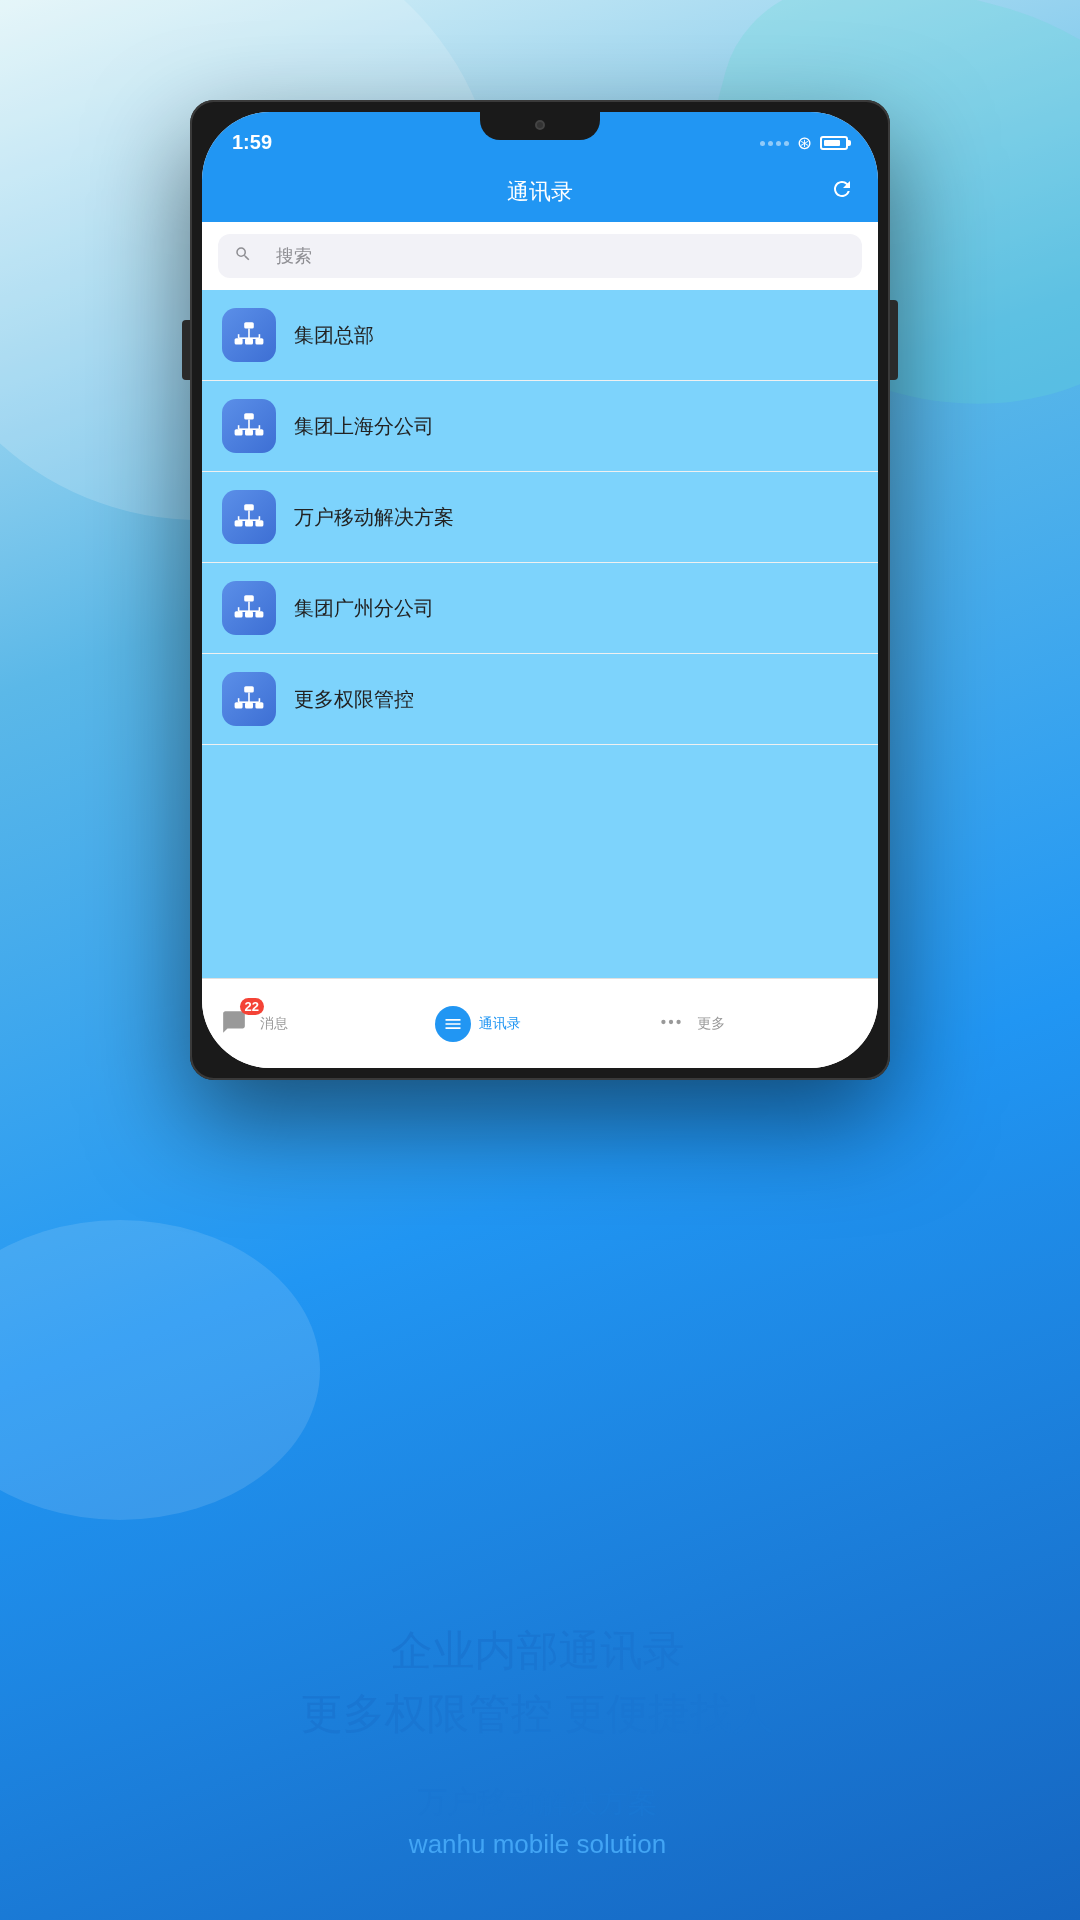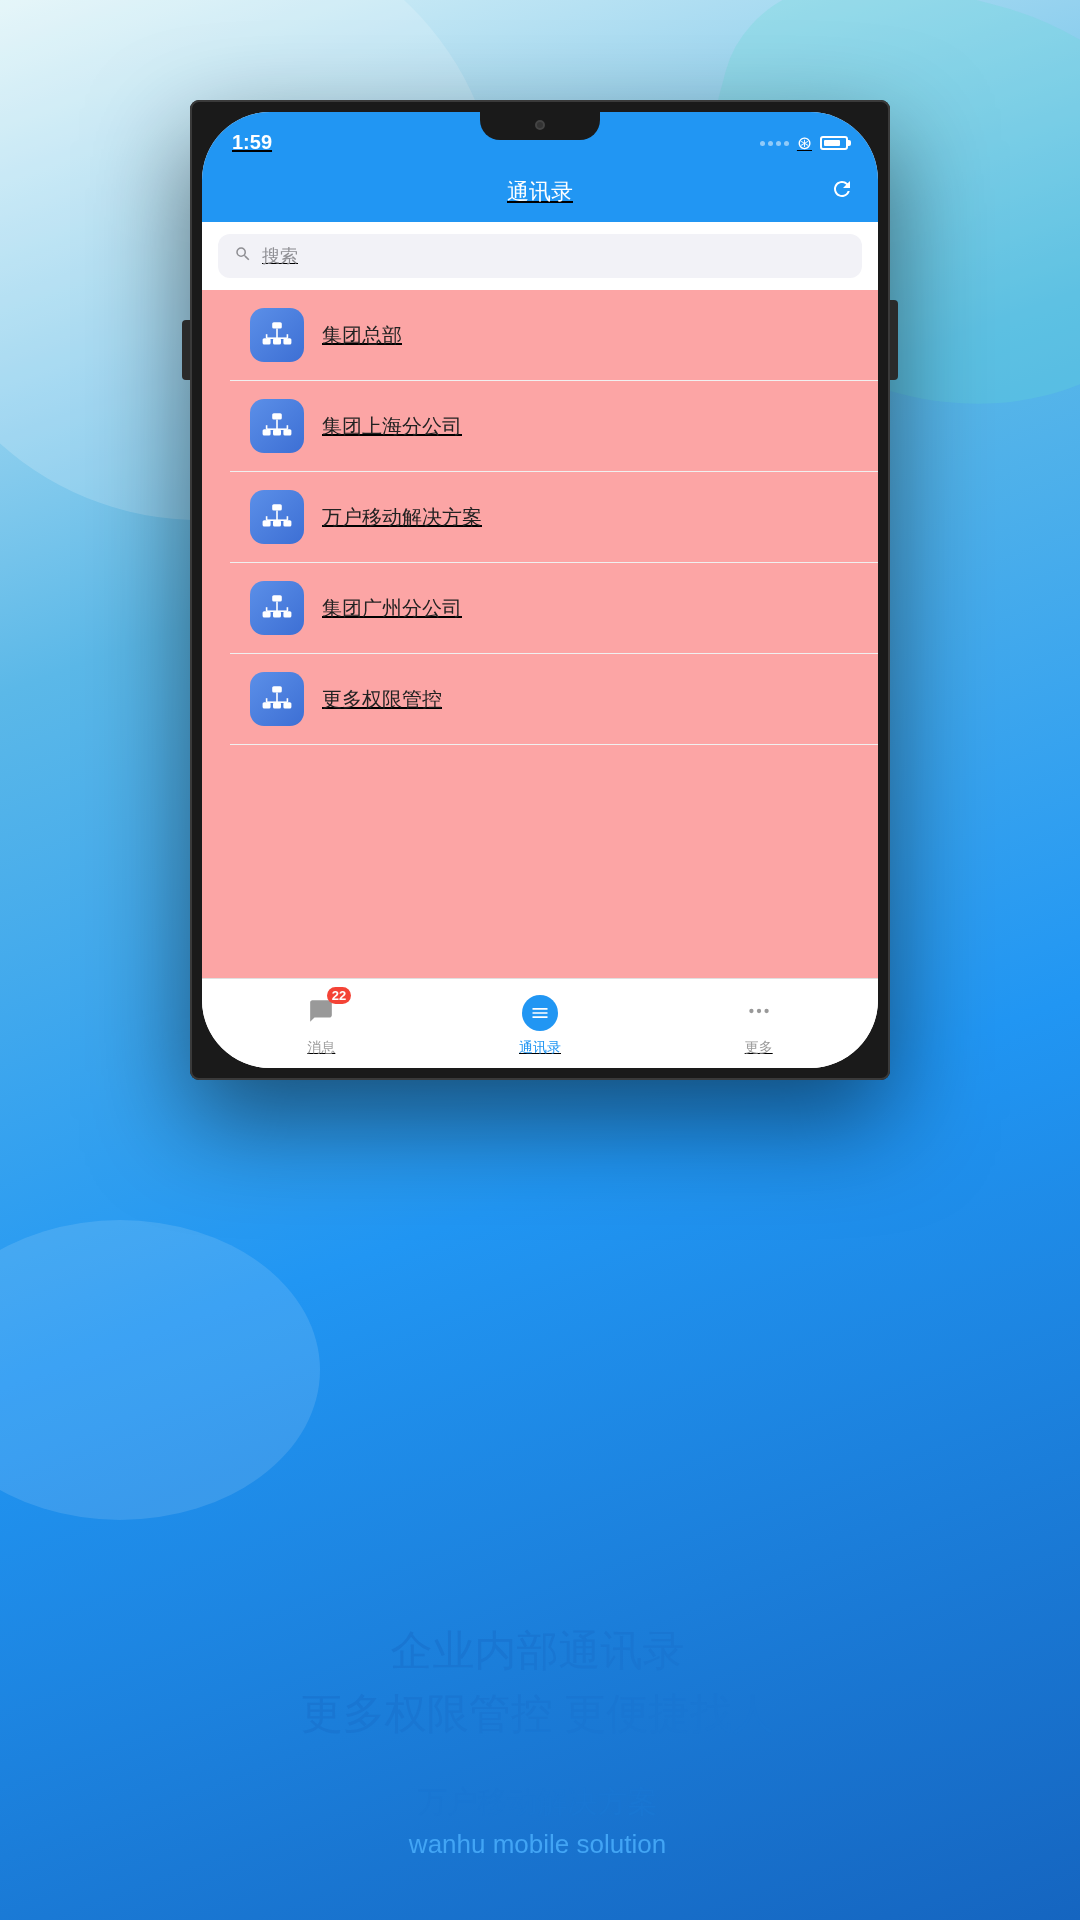--- a/index.html
+++ b/index.html
@@ -43,25 +43,24 @@
       top: 100px;
       left: 50%;
       transform: translateX(-50%);
       width: 700px;
       height: 980px;
     }
     .phone-frame {
       width: 700px;
       height: 980px;
       background: #1a1a1a;
-      border-radius: 9px;
+      border-radius: 24px;
       padding: 12px;
       box-shadow: 0 40px 100px rgba(0,0,0,0.5), inset 0 0 0 2px #3a3a3a;
       position: relative;
-      text-decoration: underline;
     }
     
     .phone-frame::before {
       content: '';
       position: absolute;
       left: -8px; top: 220px;
       width: 8px; height: 60px;
       background: #2a2a2a;
       border-radius: 4px 0 0 4px;
     }
@@ -183,37 +182,36 @@
     .search-container {
       padding: 12px 16px;
       background: #fff;
     }
     .search-bar {
       background: #f2f2f7;
       border-radius: 12px;
       padding: 10px 16px;
       display: flex;
       align-items: center;
-      gap: 10px;
+      gap: 24px;
     }
     .search-icon-wrap {
       color: #8e8e93;
       font-size: 18px;
     }
     .search-placeholder {
       color: #8e8e93;
       font-size: 18px;
     }
 
     
     .list-container {
-      background: #fca5a5;
+      background: #7dd3fc;
       flex: 1;
       overflow: hidden;
-      padding-left: 28px;
     }
     .list-item {
       display: flex;
       align-items: center;
       padding: 18px 20px;
       border-bottom: 1px solid #f0f0f0;
       cursor: pointer;
     }
     .list-icon {
       width: 54px; height: 54px;
@@ -240,21 +238,21 @@
       height: 90px;
       background: #fff;
       border-top: 1px solid #e0e0e0;
       display: flex;
       align-items: center;
       justify-content: space-around;
       padding: 0 10px;
     }
     .tab-item {
       display: flex;
-      flex-direction: column;
+      flex-direction: row;
       align-items: center;
       gap: 4px;
       cursor: pointer;
       position: relative;
       flex: 1;
     }
     .tab-icon-wrap {
       position: relative;
       width: 44px; height: 44px;
       display: flex;

